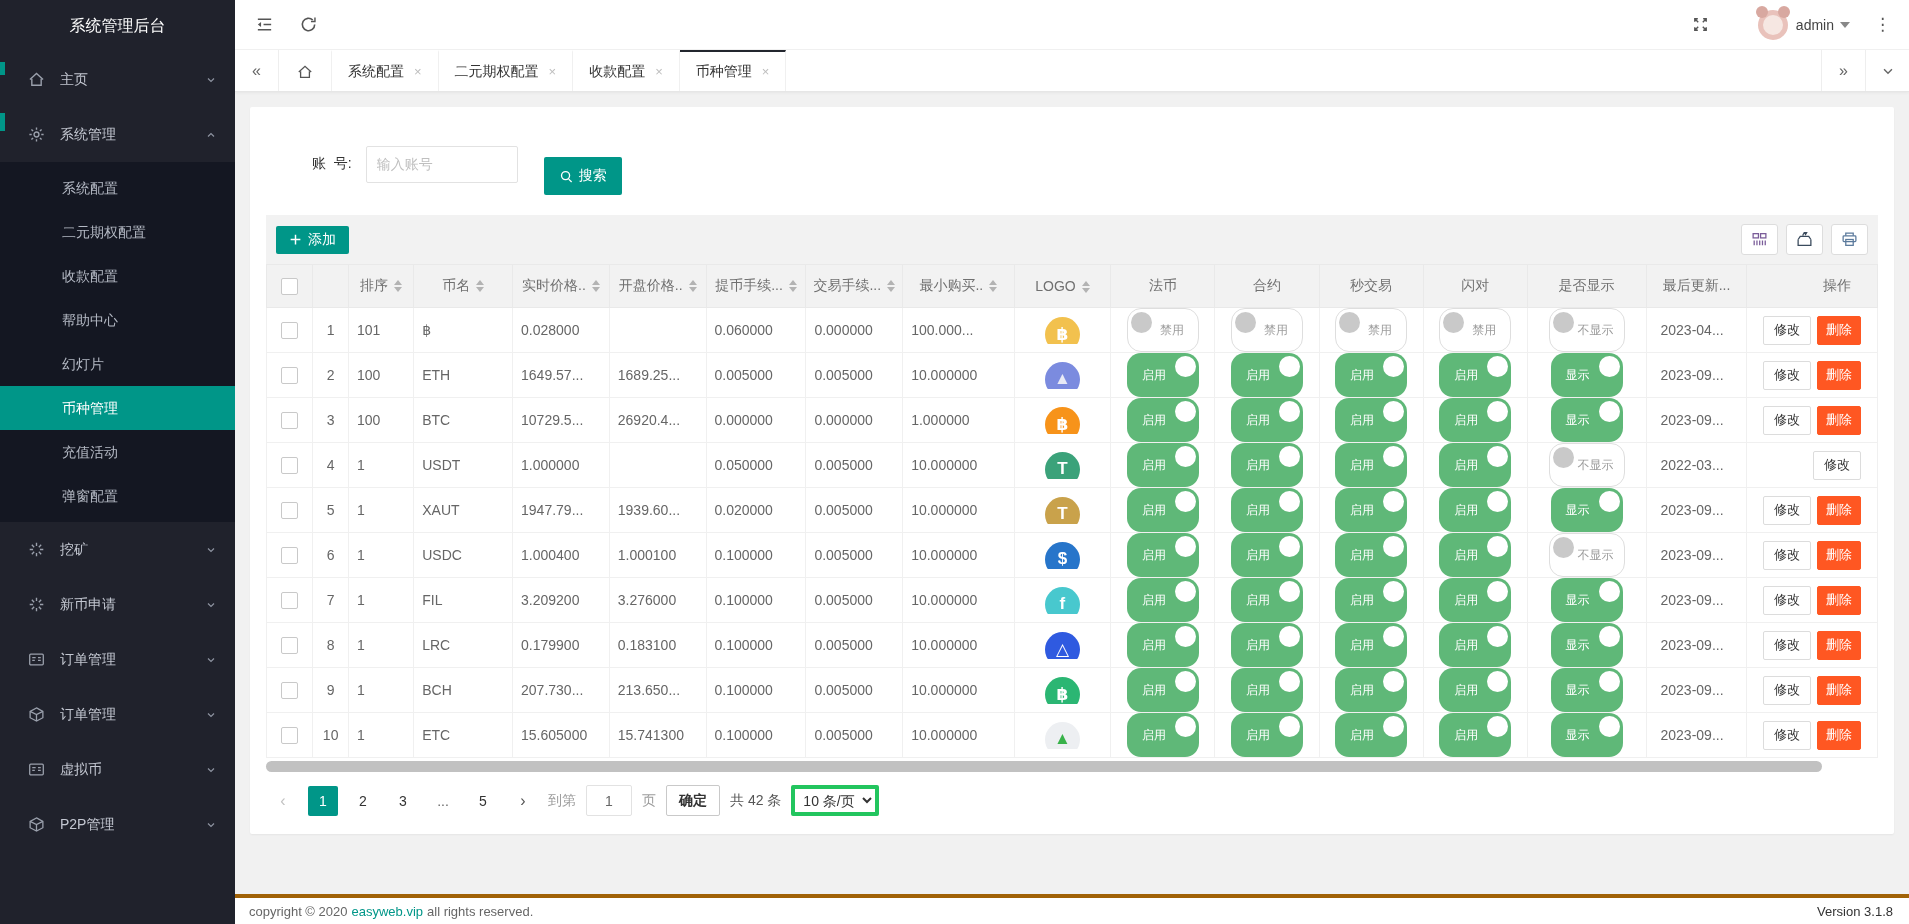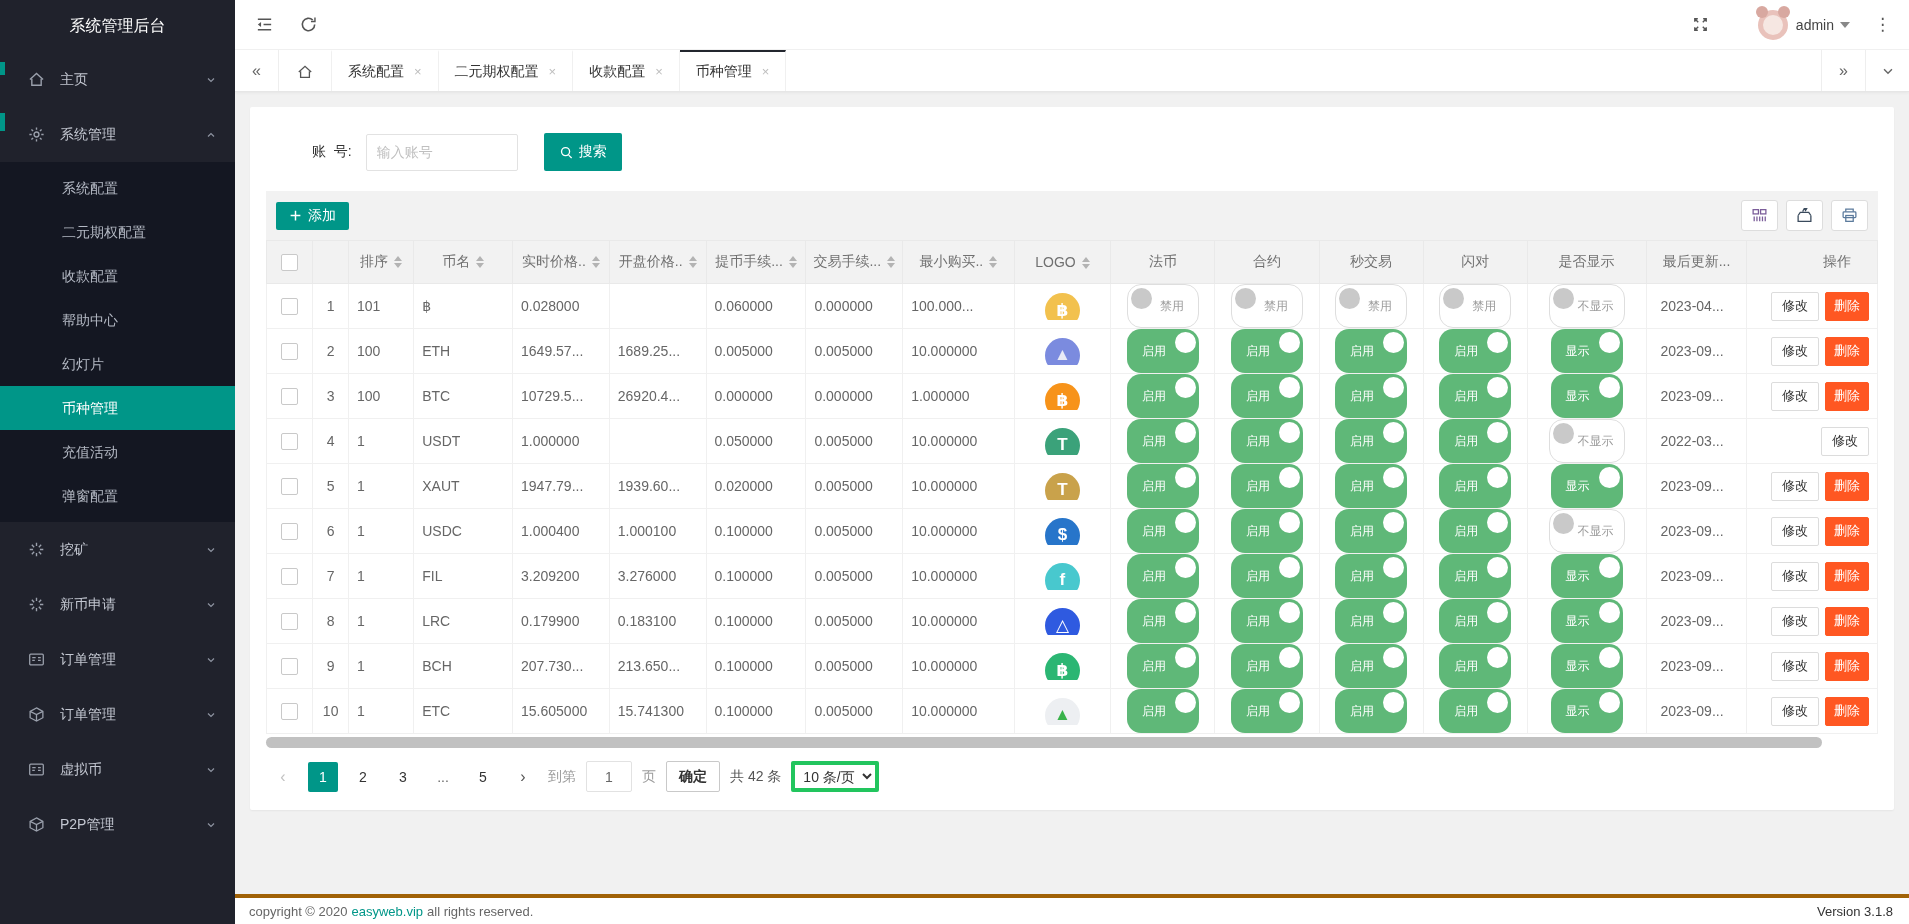--- a/index.html
+++ b/index.html
@@ -58,41 +58,41 @@
   .card { background:#fff; border-radius:2px; box-shadow:0 1px 2px rgba(0,0,0,.05);
     padding:14px 16px 10px; }
 
   
   .search-row { display:flex; align-items:center; padding:12px 0 20px 46px; }
   .search-label { font-size:14px; color:#333; margin-right:14px; white-space:pre; }
   .search-input { width:152px; height:37px; border:1px solid #e2e2e2; border-radius:2px;
     padding:0 10px; font-size:14px; color:#333; outline:none; }
   .search-input::placeholder { color:#bfbfbf; }
   .search-btn { height:38px; padding:0 15px; margin-left:26px; background:#009688; color:#fff;
-    border:none; border-radius:2px; font-size:14px; display:flex; align-items:center; gap:5px; cursor:pointer; }
+    border:none; border-radius:2px; font-size:14px; display:flex; align-items:center; gap:5px; cursor:pointer;margin-top:24px; }
   .search-btn svg { width:15px; height:15px; }
 
   
   .tbl-toolbar { background:#f2f2f2; padding:9px 10px; display:flex; align-items:center; }
   .add-btn { background:#009688; color:#fff; border:none; height:28px; padding:0 13px;
     border-radius:2px; font-size:14px; display:flex; align-items:center; gap:6px; cursor:pointer; }
   .add-btn svg{ width:13px; height:13px; }
   .tool-icons { margin-left:auto; display:flex; gap:8px; }
   .tool-btn { width:37px; height:31px; background:#fff; border:1px solid #ddd; border-radius:3px;
     display:flex; align-items:center; justify-content:center; cursor:pointer; }
   .tool-btn svg { width:17px; height:17px; }
 
   
   table { width:100%; border-collapse:collapse; table-layout:fixed; font-size:14px; }
   thead th { background:#f2f2f2; font-weight:normal; color:#707070; height:43px;
     border:1px solid #e9e9e9; text-align:center; padding:0 4px; white-space:nowrap; overflow:hidden; }
   thead th.op { text-align:right; padding-right:26px; }
   tbody td { height:40px; border:1px solid #f0f0f0; padding:0 8px; color:#666; background:#fff;
     white-space:nowrap; overflow:hidden; }
-  td.ctr { text-align:center; } td.rt { text-align:right; padding-right:8px; }
+  td.ctr { text-align:center; } td.rt { text-align:right; padding-right:16px; }
   .sort { display:inline-flex; flex-direction:column; vertical-align:middle; margin-left:6px; gap:2px; }
   .sort i { display:block; width:0; height:0; border:4px solid transparent; }
   .sort .up { border-bottom:5px solid #b3b3b3; border-top:0; }
   .sort .dn { border-top:5px solid #b3b3b3; border-bottom:0; }
   .cb { display:inline-block; width:17px; height:17px; background:#fff; border:1px solid #c9c9c9;
     border-radius:2px; vertical-align:middle; cursor:pointer; }
 
   .logo-clip { display:inline-flex; height:27px; overflow:hidden; vertical-align:middle; }
   .coin-logo { width:35px; height:35px; border-radius:50%; display:flex; align-items:center;
     justify-content:center; font-weight:bold; font-size:17px; }

